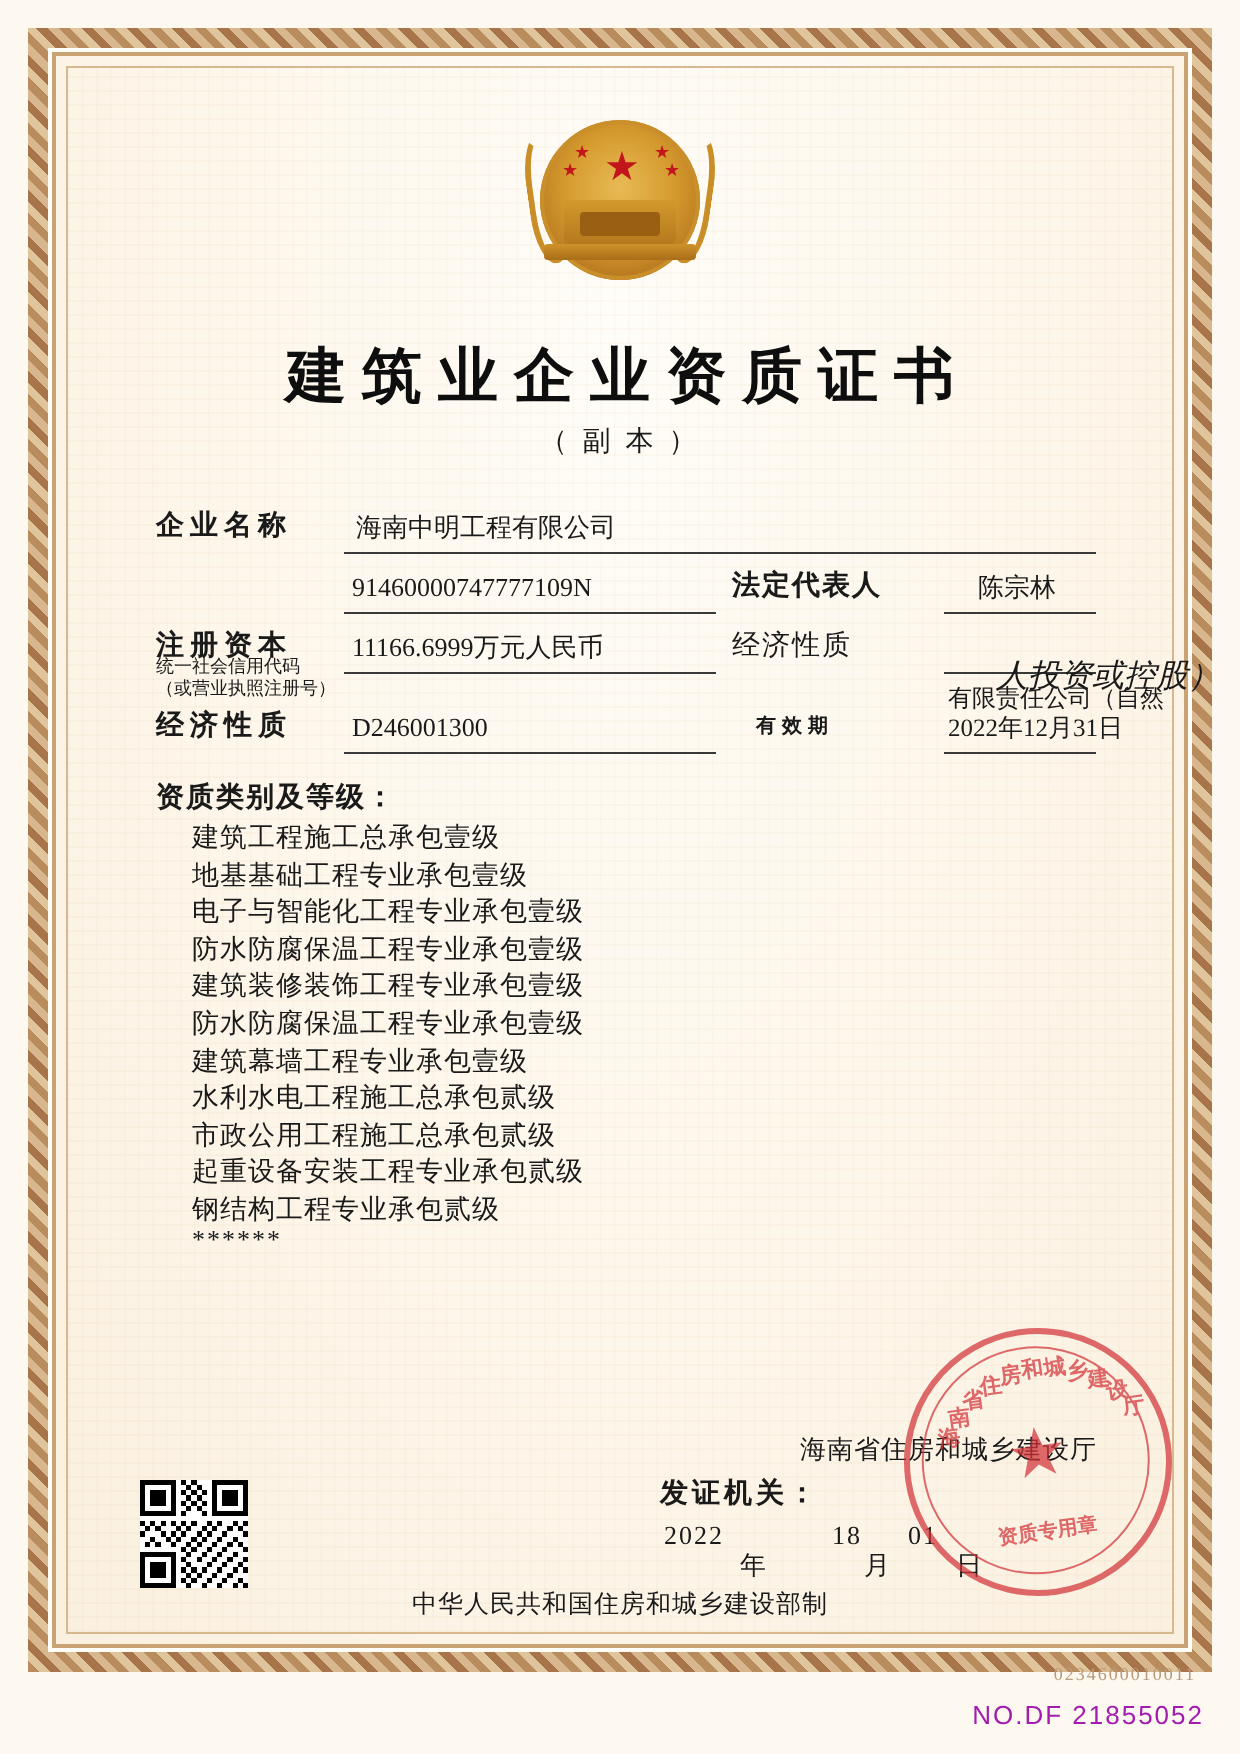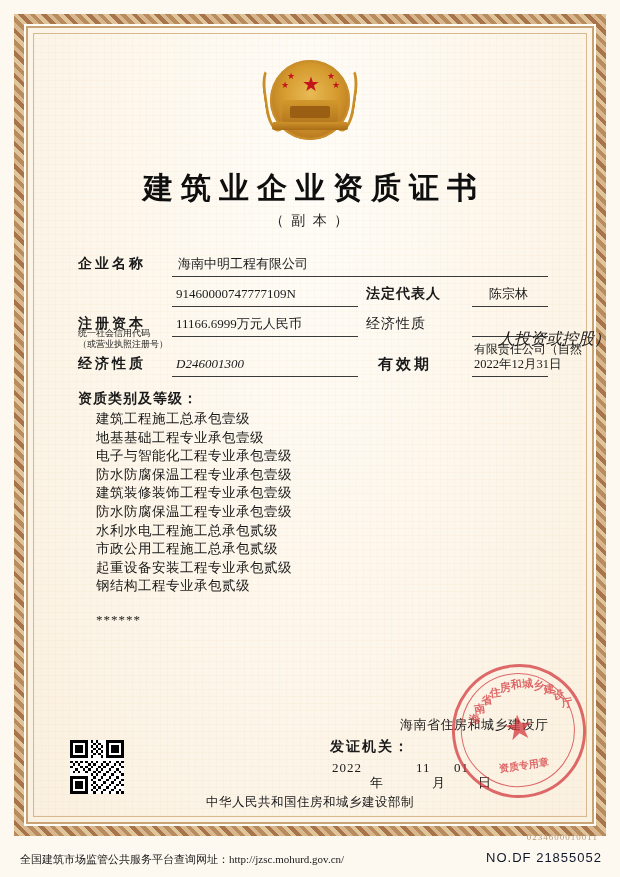--- a/index.html
+++ b/index.html
@@ -206,22 +206,22 @@
   .r-cap .ul1  { position: absolute; left: 94px; top: 4px; width: 186px; height: 24px; }
   .r-cap .v1   { position: absolute; left: 98px; top: 2px; font-size: 13px; }
   .r-cap .lbl2 { position: absolute; left: 288px; top: 2px; font-weight: normal; font-size: 14px; letter-spacing: 1px; text-align: right; }
   .r-cap .ul2  { position: absolute; left: 394px; top: 4px; width: 76px; height: 24px; }
   .r-cap .v2   { position: absolute; left: 396px; top: 2px; font-size: 12px; line-height: 15px; white-space: normal; width: 110px; margin-top: 32px; }
   .r-cap .v2b  { position: absolute; left: 420px; top: 17px; font-size: 16px; font-style: italic; }
 
   .r-no { height: 30px; margin-top: 8px; }
   .r-no .lbl  { position: absolute; left: 0; top: 0; }
   .r-no .ul1  { position: absolute; left: 94px; top: 2px; width: 186px; height: 24px; }
-  .r-no .v1   { position: absolute; left: 98px; top: 0; font-size: 13px; font-style: italic; }
-  .r-no .lbl2 { position: absolute; left: 300px; top: 0; font-weight: bold; font-size: 15px; letter-spacing: 3px; }
+  .r-no .v1   { position: absolute; left: 98px; top: 0; font-size: 13px; }
+  .r-no .lbl2 { position: absolute; left: 300px; top: 0; font-weight: bold; font-size: 10px; letter-spacing: 3px; }
   .r-no .ul2  { position: absolute; left: 394px; top: 2px; width: 76px; height: 24px; }
   .r-no .v2   { position: absolute; left: 396px; top: 0; font-size: 12.5px; }
 
   
   .qual-title {
     position: absolute;
     left: 78px; top: 390px;
     font-size: 14px;
     font-weight: bold;
     letter-spacing: 1px;
@@ -342,21 +342,21 @@
     font-size: 11px;
     color: #1a1a1a;
     font-family: "Liberation Serif", serif;
   }
   .footer-no {
     position: absolute;
     right: 18px; top: 850px;
     font-size: 13px;
     font-family: "Liberation Sans", sans-serif;
     letter-spacing: 1px;
-    color: #0f172a;
+    color: #a21caf;
   }
   .watermark-no {
     position: absolute;
     right: 22px; top: 832px;
     font-size: 9px;
     color: #b99a7a;
     letter-spacing: 1px;
   }
 </style>
 </head>
@@ -430,20 +430,21 @@
   </div>
 
   <div class="qual-title">资质类别及等级：</div>
   <div class="qual-list">
     <div>建筑工程施工总承包壹级</div>
     <div>地基基础工程专业承包壹级</div>
     <div>电子与智能化工程专业承包壹级</div>
     <div>防水防腐保温工程专业承包壹级</div>
     <div>建筑装修装饰工程专业承包壹级</div>
     <div>防水防腐保温工程专业承包壹级</div>
+    <div>建筑幕墙工程专业承包壹级</div>
     <div>水利水电工程施工总承包贰级</div>
     <div>市政公用工程施工总承包贰级</div>
     <div>起重设备安装工程专业承包贰级</div>
     <div>钢结构工程专业承包贰级</div>
   </div>
   <div class="qual-end">******</div>
 
   <div class="qr">
     <svg width="54" height="54" viewBox="0 0 21 21" shape-rendering="crispEdges">
       <rect width="21" height="21" fill="#ffffff"></rect>
@@ -561,21 +562,21 @@
       </g>
     </svg>
   </div>
 
   <div class="issuer-org">海南省住房和城乡建设厅</div>
   <div class="issuer-lbl">发证机关：</div>
 
   <div class="issue-date">
     <span class="date-y">2022</span>
     <span class="date-ych">年</span>
-    <span class="date-m">11</span>
+    <span class="date-m">18</span>
     <span class="date-mch">月</span>
     <span class="date-d">01</span>
     <span class="date-dch">日</span>
   </div>
 
   <div class="seal">
     <div class="seal-inner"></div>
     <div class="seal-star">★</div>
     <div class="seal-text">
       <span style="transform: rotate(-62deg) translate(0,-54px) rotate(62deg);">海</span>
@@ -589,19 +590,18 @@
       <span style="transform: rotate(34deg) translate(0,-54px) rotate(-34deg);">建</span>
       <span style="transform: rotate(46deg) translate(0,-54px) rotate(-46deg);">设</span>
       <span style="transform: rotate(58deg) translate(0,-54px) rotate(-58deg);">厅</span>
     </div>
     <div class="seal-bottom">资质专用章</div>
   </div>
 
   <div class="maker">中华人民共和国住房和城乡建设部制</div>
 
   <div class="watermark-no">0234600010011</div>
-  <div class="footer-line">全国建筑市场监管公共服务平台查询网址：http://jzsc.mohurd.gov.cn/</div>
   <div class="footer-no">
     <span>NO.DF</span>
     <span>21855052</span>
   </div>
 
 </div>
 
 </body></html>

